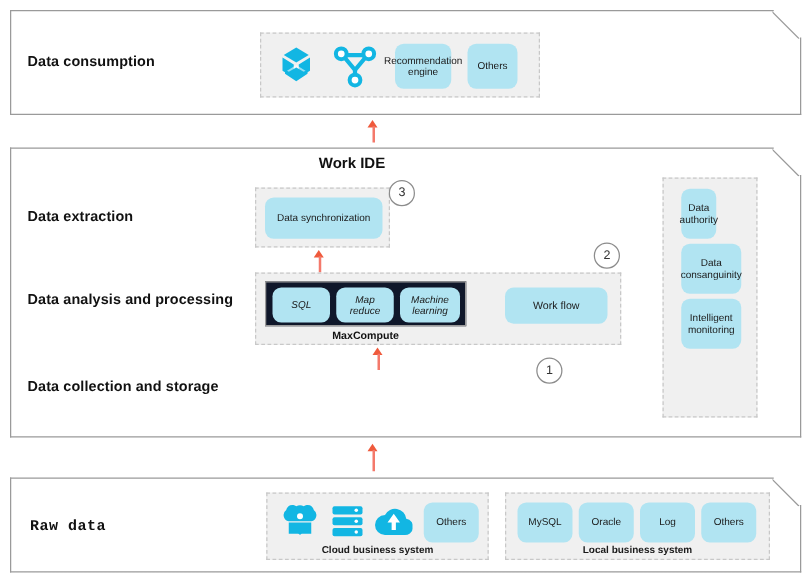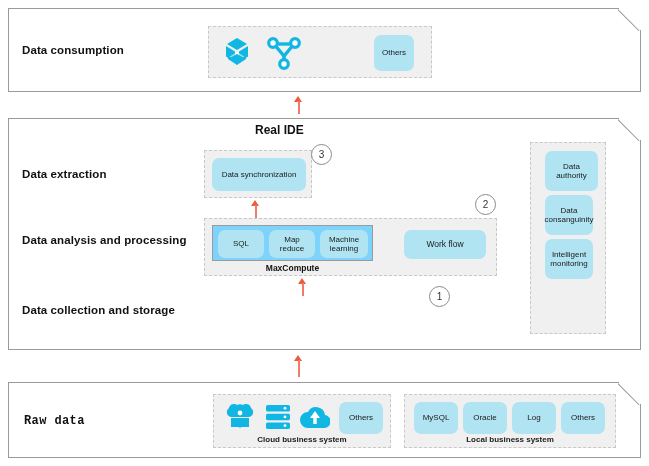--- a/index.html
+++ b/index.html
@@ -67,22 +67,23 @@
     color:#1a1a1a;
     box-sizing:border-box;
     padding:1px 2px;
   }
   .tile.bigger{font-size:8.5px;}
   .overflow-text{overflow:visible;white-space:nowrap;}
   
   .maxcompute{
     position:absolute;
     border:1px solid #9b9b9b;
-    background:#7dd3fc;
+    background:#0f172a;
     box-sizing:border-box;
+    font-style:italic;
   }
   .mc-caption{
     position:absolute;left:0;right:0;
     text-align:center;font-size:8.5px;font-weight:bold;color:#111;
   }
   
   .num-circle{
     position:absolute;
     width:19px;height:19px;border-radius:50%;
     border:1px solid #8c8c8c;background:#ffffff;
@@ -136,36 +137,39 @@
           <path d="M20,22 L20,29"></path>
         </g>
         <g fill="#ffffff" stroke="#12b6e3" stroke-width="3.2">
           <circle cx="9" cy="9" r="4.3"></circle>
           <circle cx="31" cy="9" r="4.3"></circle>
           <circle cx="20" cy="30" r="4.3"></circle>
         </g>
       </svg>
     </div>
 
+    <div class="tile overflow-text" style="left:107px;top:8px;width:45px;height:36px;">
+      <span style="display:block;width:86px;white-space:normal;">Recommendation engine</span>
+    </div>
 
     <div class="tile" style="left:165px;top:8px;width:40px;height:36px;">
       <span>Others</span>
     </div>
   </div>
 </div>
 
 <div class="arrow" style="left:294px;top:96px;height:18px;">
   <div class="head"></div>
     <div class="shaft"></div>
 </div>
 
 <div class="panel notched" style="left:8px;top:118px;width:633px;height:232px;">
   <div class="notch-diag"></div>
 
-  <div class="title-ide" style="left:247px;top:5px;">Real IDE</div>
+  <div class="title-ide" style="left:247px;top:5px;">Work IDE</div>
 
   <div class="panel-label" style="left:14px;top:50px;">Data extraction</div>
   <div class="panel-label" style="left:14px;top:116px;">Data analysis and processing</div>
   <div class="panel-label" style="left:14px;top:186px;">Data collection and storage</div>
 
   <div class="group" style="left:196px;top:32px;width:108px;height:48px;">
     <div class="tile" style="left:7px;top:7px;width:94px;height:33px;">
       <span>Data synchronization</span>
     </div>
   </div>
@@ -208,21 +212,21 @@
     <div class="head"></div>
       <div class="shaft"></div>
   </div>
 
 
   <div class="num-circle" style="left:421px;top:168px;">
     <span>1</span>
   </div>
 
   <div class="group" style="left:522px;top:24px;width:76px;height:192px;">
-    <div class="tile" style="left:14px;top:8px;width:53px;height:40px;">
+    <div class="tile" style="left:14px;top:8px;width:28px;height:40px;">
       <span>Data authority</span>
     </div>
     <div class="tile" style="left:14px;top:52px;width:48px;height:40px;">
       <span class="overflow-text" style="display:block;width:60px;white-space:normal;">Data consanguinity</span>
     </div>
     <div class="tile" style="left:14px;top:96px;width:48px;height:40px;align-items:center;">
       <span>Intelligent monitoring</span>
     </div>
   </div>
 </div>

